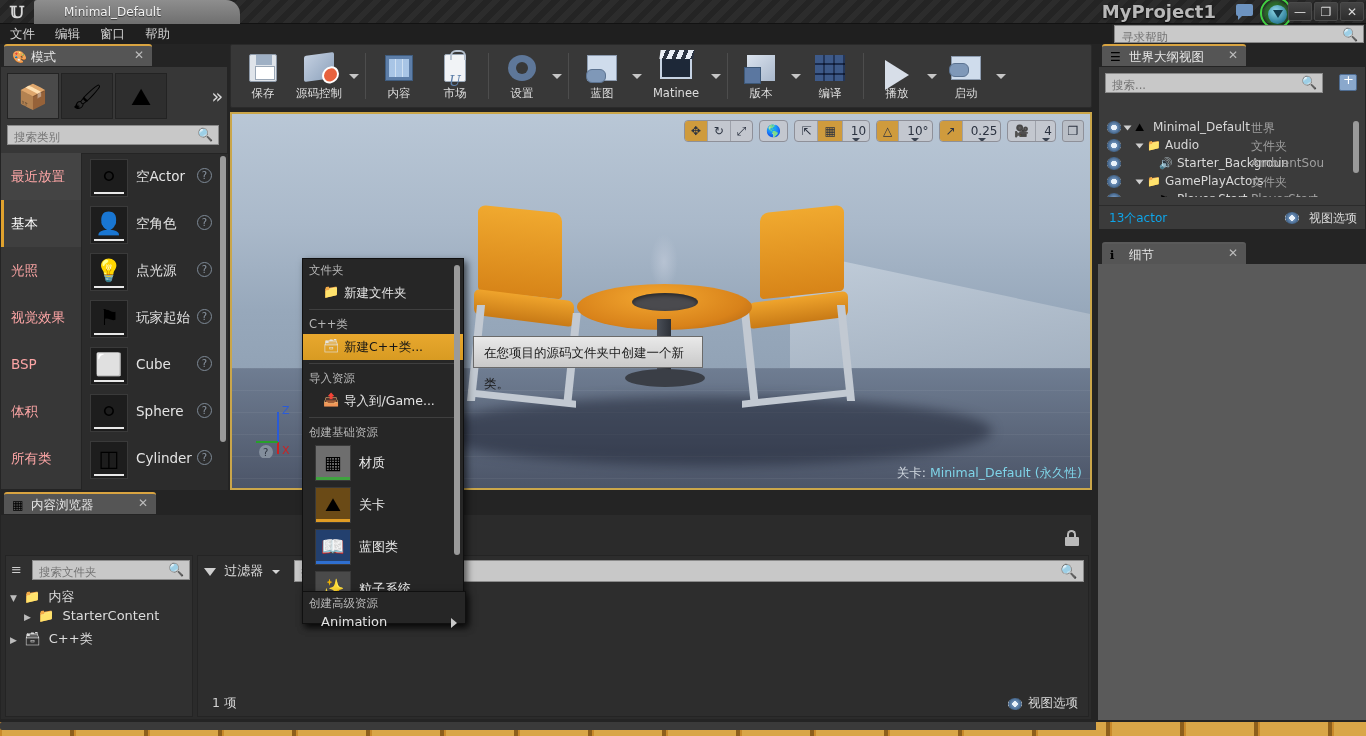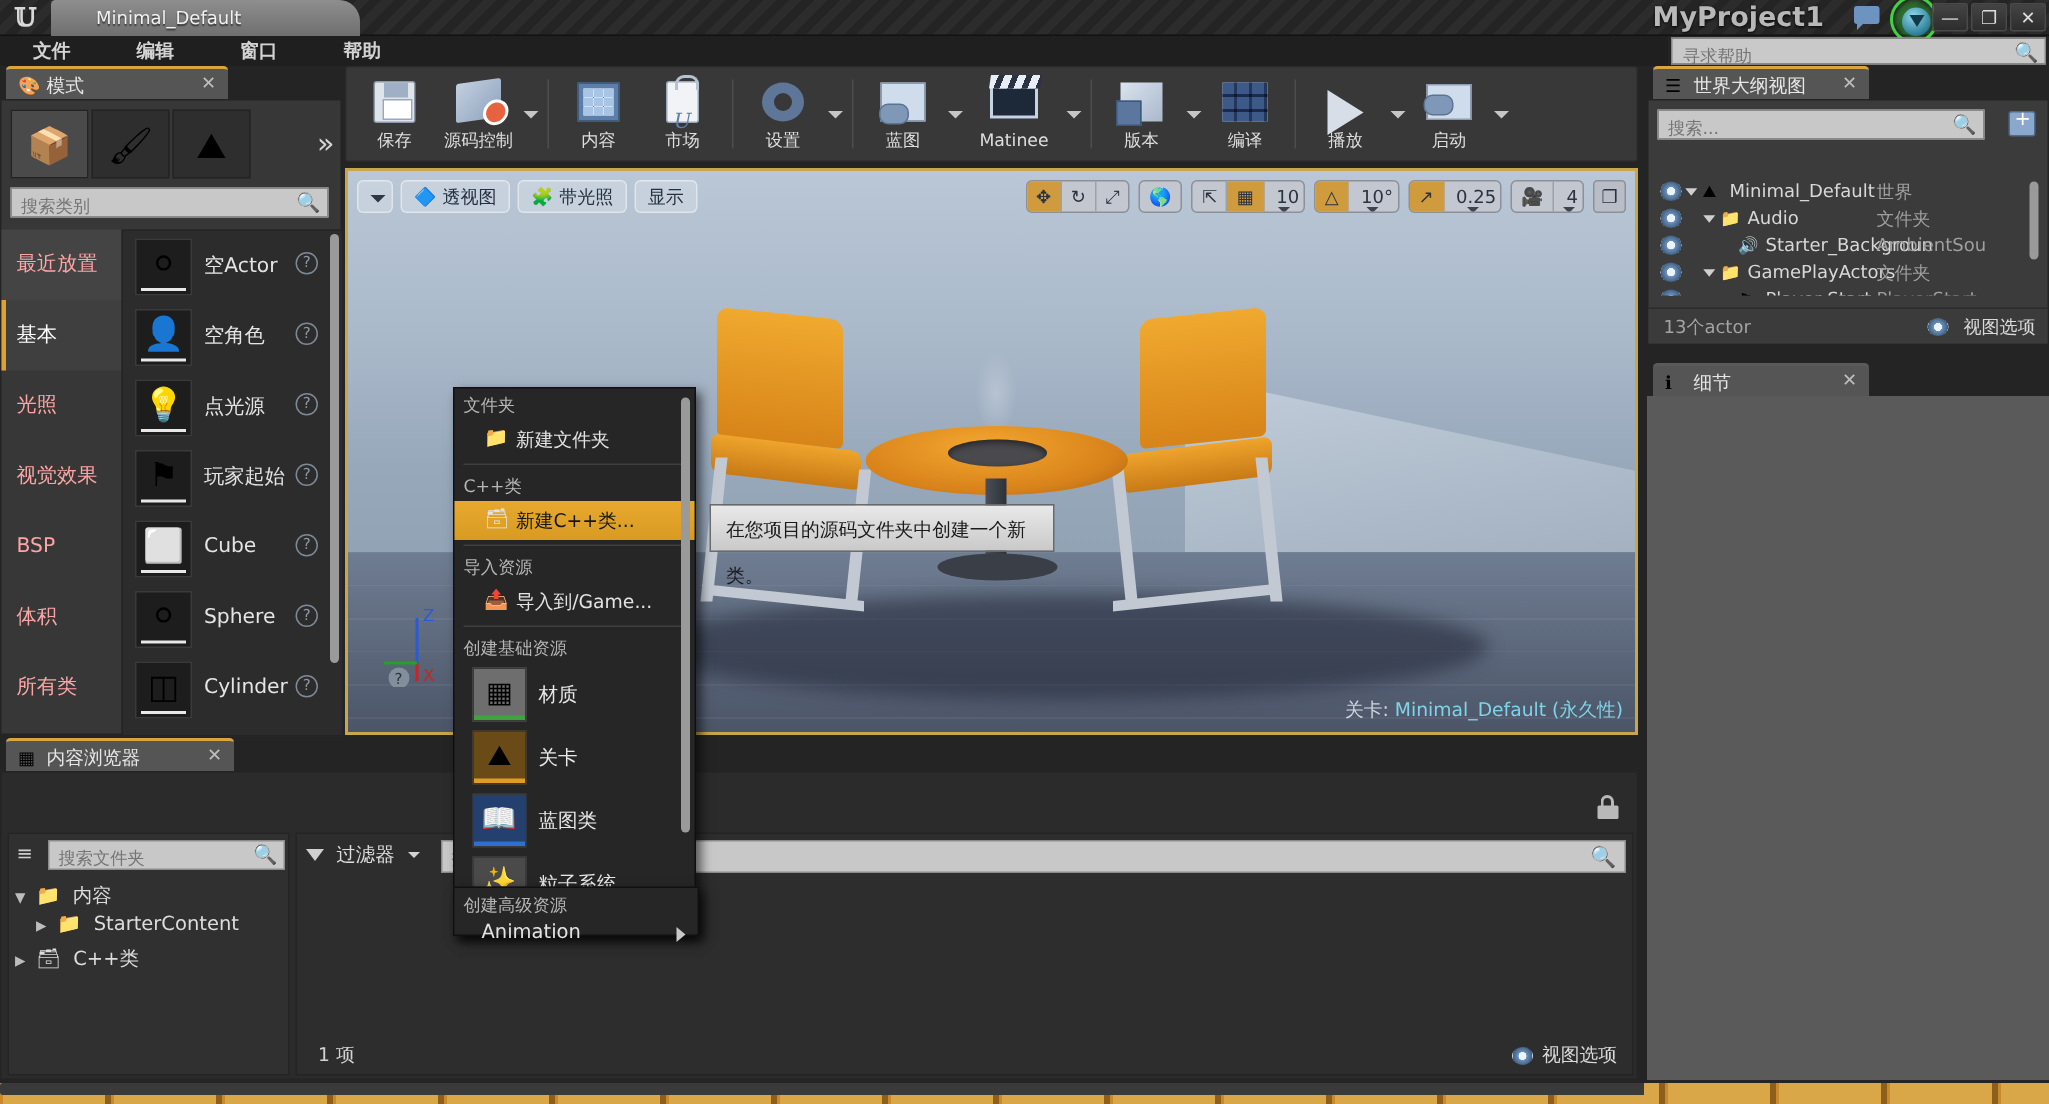--- a/index.html
+++ b/index.html
@@ -68,21 +68,21 @@
   }
   .wbtn.min { right: 54px; } .wbtn.max { right: 28px; } .wbtn.close { right: 2px; }
 
   
   .menubar {
     position: absolute; left: 0; top: 24px; width: 1112px; height: 20px;
     background: #1f1f1f;
   }
   .menubar .mi {
     float: left; color: #d3d3d3; font-size: 12.5px; line-height: 20px;
-    padding: 0 22px; cursor: default; font-weight: bold;
+    padding: 0 10px; cursor: default;
   }
   .helpbox {
     position: absolute; right: 2px; top: 25px; width: 250px; height: 18px;
     background: #c9c9c9; border: 1px solid #888;
   }
   .helpbox input {
     width: 218px; height: 16px; border: 0; background: transparent; outline: none;
     padding-left: 7px; font-size: 11.5px; color: #555;
     font-family: "DejaVu Sans", sans-serif;
   }
@@ -275,21 +275,21 @@
   .ol-rows { position:absolute; left:4px; top:52px; right:4px; height: 78px; overflow:hidden; }
   .ol-row { height:18px; position:relative; }
   .ol-row .eye { position:absolute; left:4px; top:2px; width:14px; height:13px; border-radius:50%;
      background: radial-gradient(circle,#eaf2fa 28%, #6d90b8 30%, #3e5f84 70%, #d7e3ef 72%); }
   .ol-row .tri { position:absolute; top:5px; width:0;height:0;border-left:5px solid #cfcfcf;border-top:4px solid transparent;border-bottom:4px solid transparent;transform:rotate(90deg);}
   .ol-row .fic { position:absolute; top:2px; font-size:11px; }
   .ol-row .nm { position:absolute; top:1px; color:#d8d8d8; font-size:12px; white-space:nowrap; }
   .ol-row .ty { position:absolute; left:148px; top:1px; color:#9f9f9f; font-size:12px; white-space:nowrap; }
   .ol-scroll { position:absolute; right:6px; top:54px; width:6px; height:52px; background:#9a9a9a; border-radius:3px;}
   .ol-foot { position:absolute; left:0; bottom:0; width:100%; height:24px; background:#3b3b3b; border-top:1px solid #2b2b2b;}
-  .ol-foot .cnt { position:absolute; left:10px; top:4px; color:#a3a3a3; font-size:12px; }
+  .ol-foot .cnt { position:absolute; left:10px; top:4px; color:#0ea5e9; font-size:12px; }
   .ol-foot .vo { position:absolute; right:8px; top:4px; color:#dadada; font-size:12px; }
   .ol-foot .voeye { position:absolute; right:66px; top:6px; width:14px; height:12px; border-radius:50%;
      background: radial-gradient(circle,#eaf2fa 28%, #6d90b8 30%, #3e5f84 70%, #d7e3ef 72%); }
 
   .details-tab { left: 1102px; top: 242px; width: 144px; }
   .details { position:absolute; left:1098px; top:264px; width:268px; height:456px; background:#5a5a5a; }
 
   
   .cb-tab { left: 4px; top: 492px; width: 152px; }
   .cb { position:absolute; left:0; top:514px; width:1092px; height:206px; background:#2b2b2b; border:1px solid #242424; }
@@ -546,32 +546,20 @@
       <div class="frame" style="left:102px;top:96px;width:8px;height:96px;transform:skewX(6deg);"></div>
       <div class="frame" style="left:2px;top:186px;width:108px;height:7px;transform:skewY(-6deg);"></div>
     </div>
 
     <div class="cent-obj"></div>
     <div class="tbl-top"></div>
     <div class="tbl-inner"></div>
     <div class="tbl-leg"></div>
     <div class="tbl-base"></div>
 
-    <div class="vp-tb">
-      <div class="vp-caret"></div>
-      <div class="vp-btn">
-        <span class="bi">🔷</span><span>透视图</span>
-      </div>
-      <div class="vp-btn">
-        <span class="bi">🧩</span><span>带光照</span>
-      </div>
-      <div class="vp-btn">
-        <span>显示</span>
-      </div>
-    </div>
 
     <div class="vp-tb-right">
       <div class="vp-grp">
         <div class="vp-cell on">✥</div>
         <div class="vp-cell">↻</div>
         <div class="vp-cell">⤢</div>
       </div>
       <div class="vp-grp">
         <div class="vp-cell">🌎</div>
       </div>

